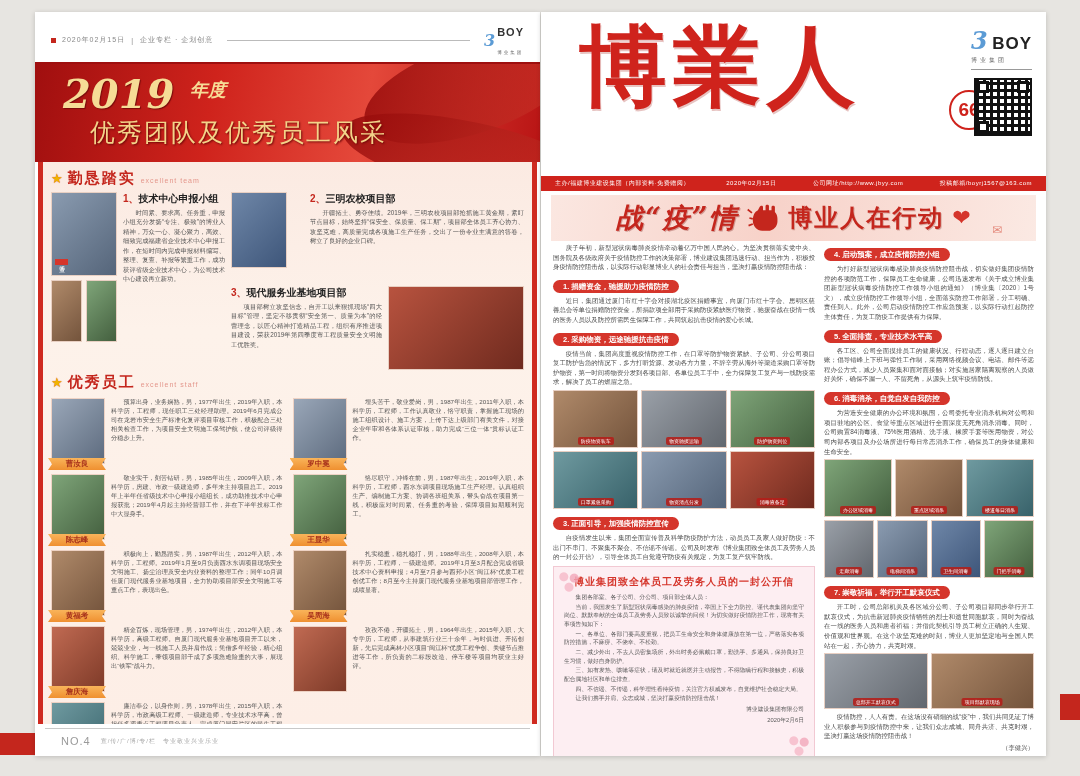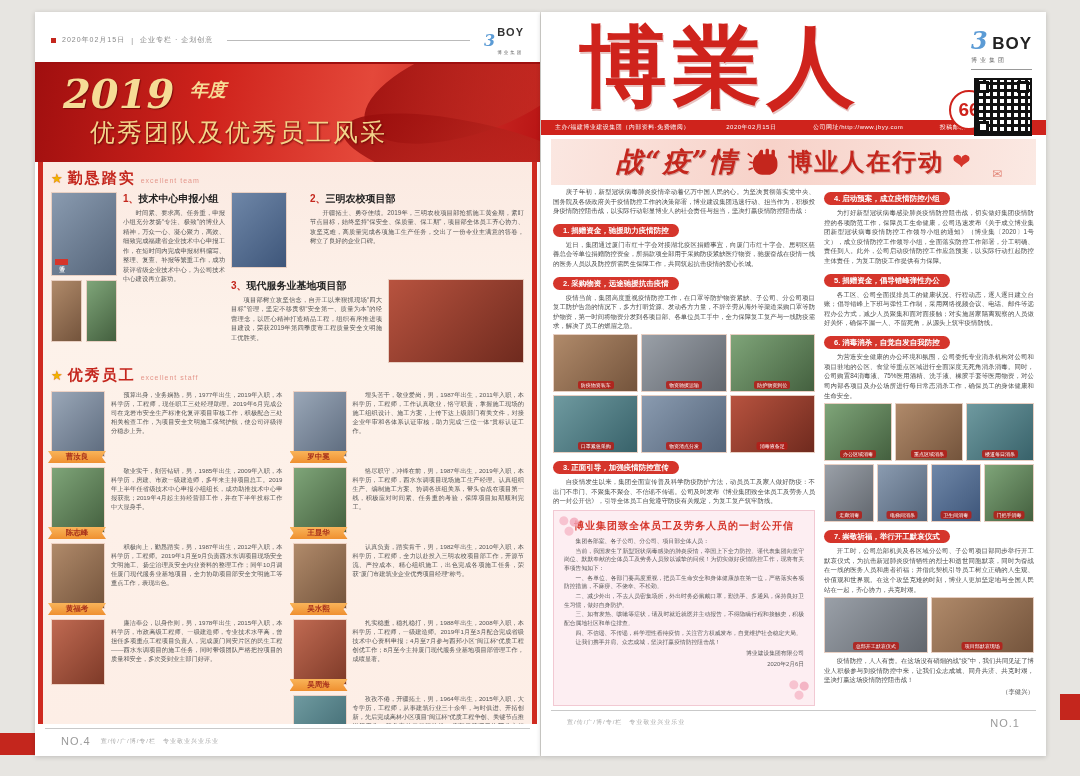--- a/index.html
+++ b/index.html
@@ -57,21 +57,21 @@
   .tcolA .big { height:84px; }
   .tcolA .duo { display:flex; gap:4px; }
   .tcolA .duo .ph { width:31px; height:62px; }
   .tcolB { width:102px; }
   .tcolC { flex:1; }
   .titem-title { font-size:10px; font-weight:bold; color:#222; margin-bottom:2px; }
   .titem-title .tno { color:#c4261d; }
   .tpara { font-size:6.3px; line-height:1.5; color:#555; text-align:justify; text-indent:2em; }
   .trowC1 { display:flex; gap:23px; }
   .trowC1 .ph { width:56px; height:76px; flex:none; }
-  .team-row2 { display:flex; gap:6px; margin-top:11px; }
+  .team-row2 { display:flex; gap:6px; margin-top:18px; }
   .team-row2 .txt { flex:1; }
   .team-row2 .ph { width:136px; height:84px; flex:none; }
 
   .emp-grid { display:grid; grid-template-columns:1fr 1fr; column-gap:10px; margin-top:2px; }
   .emp { display:flex; gap:6px; min-height:76px; padding:2px 0; }
   .ephoto { width:54px; height:66px; flex:none; position:relative; border:1px solid #eed2c4;
     background:linear-gradient(135deg,#9aa7b8,#5d6b7e); }
   .emp:nth-of-type(2) .ephoto { background:linear-gradient(135deg,#7fa579,#44603f); }
   .emp:nth-of-type(3) .ephoto { background:linear-gradient(135deg,#b08a6a,#74543c); }
   .emp:nth-of-type(4) .ephoto { background:linear-gradient(135deg,#c06a52,#7e3a28); }
@@ -80,21 +80,21 @@
     background:linear-gradient(180deg,#f9b45a,#ef9030); color:#a8321c; font-weight:bold; font-size:7.5px; line-height:12px; padding:0 7px;
     clip-path:polygon(0 0,100% 0,93% 50%,100% 100%,0 100%,7% 50%); }
   .etext { flex:1; font-size:6.2px; line-height:1.45; color:#555; text-align:justify; text-indent:2em; }
 
   .pfooter { display:flex; align-items:center; gap:10px; padding:6px 16px 0 16px; border-top:1px solid #c9c9c9; margin:4px 10px 0 10px; }
   .pfooter .pno { font-size:11px; color:#9a9a9a; letter-spacing:1px; }
   .pfooter .pslogan { font-size:6px; color:#aaa; letter-spacing:1px; }
   .pfooter.right { justify-content:flex-start; }
 
   
-  .masthead { position:relative; height:108px; }
+  .masthead { position:relative; height:164px; }
   .masthead .mtitle { position:absolute; left:38px; top:2px; font-family:"DejaVu Serif",serif; font-weight:bold; font-size:88px; color:#cf231c; letter-spacing:6px; line-height:1.2; text-shadow:1px 2px 0 rgba(160,20,10,.25); }
   .issue-badge { position:absolute; left:408px; top:78px; width:40px; height:40px; border:2.5px solid #cf231c; border-radius:50%; background:#fff; color:#cf231c; font-weight:bold; font-size:19px; display:flex; align-items:center; justify-content:center; }
   .mast-logo { position:absolute; right:14px; top:14px; text-align:left; }
   .mast-logo .b3 { font-family:"DejaVu Serif",serif; font-style:italic; font-weight:bold; color:#5b9bd5; font-size:24px; }
   .mast-logo .btxt { font-weight:bold; color:#222; font-size:17px; letter-spacing:1px; }
   .mast-logo .bsub { font-size:6px; color:#666; letter-spacing:3px; margin-top:1px; }
   .mast-logo .rule { width:100%; height:1px; background:#999; margin-top:4px; }
   .qr { position:absolute; right:14px; top:66px; width:58px; height:58px; border:2px solid #111; background:
       repeating-linear-gradient(0deg,#111 0 3px,transparent 3px 7px),
       repeating-linear-gradient(90deg,#111 0 3px,#fff 3px 7px); }
@@ -228,20 +228,26 @@
             <p class="etext">敬业实干，刻苦钻研，男，1985年出生，2009年入职，本科学历，房建、市政一级建造师，多年来主持项目总工。2019年上半年任省级技术中心申报小组组长，成功助推技术中心申报获批；2019年4月起主持经营部工作，并在下半年投标工作中大显身手。</p>
           </div>
 
           <div class="emp">
             <div class="ephoto">
               <span class="ribbon">黄福考</span>
             </div>
             <p class="etext">积极向上，勤恳踏实，男，1987年出生，2012年入职，本科学历，工程师。2019年1月至9月负责西水东调项目现场安全文明施工、扬尘治理及安全内业资料的整理工作；同年10月调任厦门现代服务业基地项目，全力协助项目部安全文明施工等重点工作，表现出色。</p>
           </div>
 
+          <div class="emp">
+            <div class="ephoto">
+              <span class="ribbon">詹庆海</span>
+            </div>
+            <p class="etext">精金百炼，现场管理，男，1974年出生，2012年入职，本科学历，高级工程师。自厦门现代服务业基地项目开工以来，兢兢业业，与一线施工人员并肩作战；凭借多年经验，精心组织、科学施工，带领项目部干成了多项急难险重的大事，展现出“铁军”战斗力。</p>
+          </div>
 
           <div class="emp">
             <div class="ephoto">
               
             </div>
             <p class="etext">廉洁奉公，以身作则，男，1978年出生，2015年入职，本科学历，市政高级工程师、一级建造师，专业技术水平高，曾担任多项重点工程项目负责人，完成厦门同安片区的民生工程——西水东调项目的施工任务，同时带领团队严格把控项目的质量和安全，多次受到业主部门好评。</p>
           </div>
         </div>
       <div>
 
@@ -252,26 +258,20 @@
             <p class="etext">埋头苦干，敬业爱岗，男，1987年出生，2011年入职，本科学历，工程师，工作认真敬业，恪守职责，掌握施工现场的施工组织设计、施工方案，上传下达上级部门有关文件，对接企业年审和各体系认证审核，助力完成“三位一体”贯标认证工作。</p>
           </div>
 
           <div class="emp">
             <div class="ephoto">
               <span class="ribbon">王显华</span>
             </div>
             <p class="etext">恪尽职守，冲锋在前，男，1987年出生，2019年入职，本科学历，工程师，西水东调项目现场施工生产经理。认真组织生产、编制施工方案、协调各班组关系，带头奋战在项目第一线，积极应对时间紧、任务重的考验，保障项目如期顺利完工。</p>
           </div>
 
-          <div class="emp">
-            <div class="ephoto">
-              <span class="ribbon">吴水熙</span>
-            </div>
-            <p class="etext">认真负责，踏实肯干，男，1982年出生，2010年入职，本科学历，工程师，全力以赴投入三明农校项目部工作，开源节流、严控成本、精心组织施工，出色完成各项施工任务，荣获“厦门市建筑业企业优秀项目经理”称号。</p>
-          </div>
 
           <div class="emp">
             <div class="ephoto">
               <span class="ribbon">吴周海</span>
             </div>
             <p class="etext">扎实稳重，稳扎稳打，男，1988年出生，2008年入职，本科学历，工程师，一级建造师。2019年1月至3月配合完成省级技术中心资料申报；4月至7月参与西邦小区“闽江杯”优质工程创优工作；8月至今主持厦门现代服务业基地项目部管理工作，成绩显著。</p>
           </div>
 
           <div class="emp">
             <div class="ephoto">
@@ -375,21 +375,21 @@
           </div>
         <div class="lsign">博业建设集团有限公司</div>
         <div class="lsign">2020年2月6日</div>
       </div>
     </div>
 
     <div class="colR">
       <div><span class="pill"><span>4.</span> <span>启动预案，成立疫情防控小组</span></span></div>
       <p class="para">为打好新型冠状病毒感染肺炎疫情防控阻击战，切实做好集团疫情防控的各项防范工作，保障员工生命健康，公司迅速发布《关于成立博业集团新型冠状病毒疫情防控工作领导小组的通知》（博业集〔2020〕1号文），成立疫情防控工作领导小组，全面落实防控工作部署，分工明确、责任到人。此外，公司启动疫情防控工作应急预案，以实际行动扛起防控主体责任，为复工防疫工作提供有力保障。</p>
 
-      <div><span class="pill"><span>5.</span> <span>捐赠资金，倡导错峰弹性办公</span></span></div>
+      <div><span class="pill"><span>5.</span> <span>全面排查，专业技术水平高</span></span></div>
       <p class="para">各工区、公司全面摸排员工的健康状况、行程动态，逐人逐日建立台账；倡导错峰上下班与弹性工作制，采用网络视频会议、电话、邮件等远程办公方式，减少人员聚集和面对面接触；对实施居家隔离观察的人员做好关怀，确保不漏一人、不留死角，从源头上筑牢疫情防线。</p>
 
       <div><span class="pill"><span>6.</span> <span>消毒消杀，自觉自发自我防控</span></span></div>
       <p class="para">为营造安全健康的办公环境和氛围，公司委托专业消杀机构对公司和项目驻地的公区、食堂等重点区域进行全面深度无死角消杀消毒。同时，公司购置84消毒液、75%医用酒精、洗手液、橡胶手套等医用物资，对公司内部各项目及办公场所进行每日常态消杀工作，确保员工的身体健康和生命安全。</p>
 
       <div class="pgrid g3">
         <div class="ph t2">
             <span class="cap">办公区域消毒</span>
           </div>
         <div class="ph t3">

